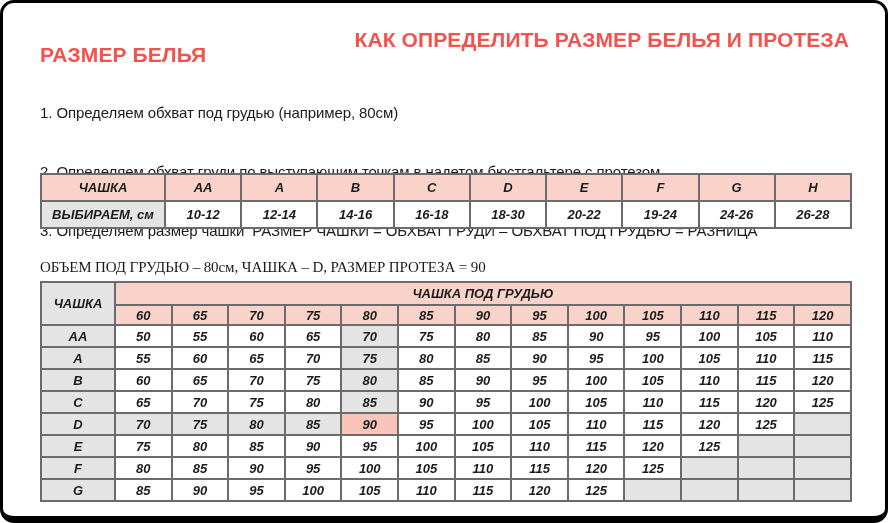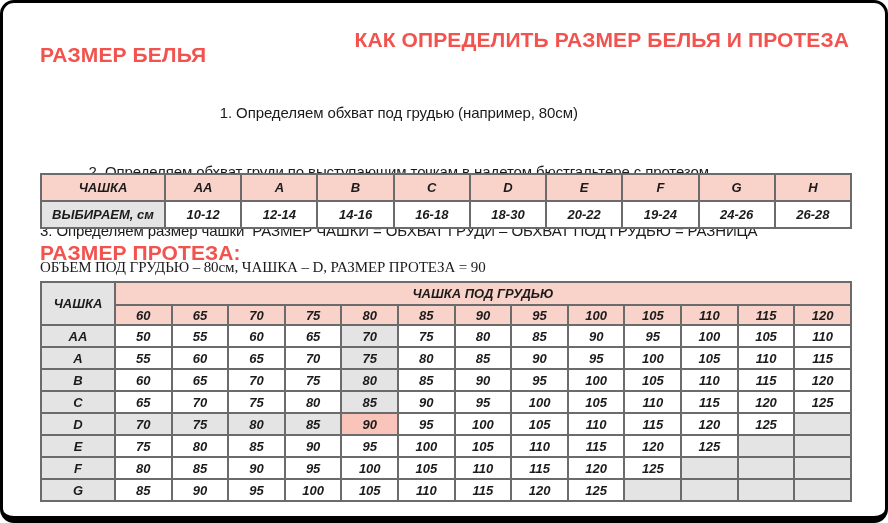--- a/index.html
+++ b/index.html
@@ -27,21 +27,21 @@
   .abs{position:absolute;}
   .red-heading{
     color:var(--accent);
     font-weight:bold;
     font-size:21px;
     letter-spacing:0.1px;
     white-space:nowrap;
   }
   .title{top:25px;right:36px;}
   .h-linen{top:40px;left:37px;}
-  .steps{top:60px;left:37px;font-size:15px;line-height:19.8px;white-space:pre-wrap;text-align:center;}
+  .steps{top:60px;left:37px;font-size:15px;line-height:19.8px;white-space:pre-wrap;}
   .step{letter-spacing:-0.1px;}
   .h-prost{top:238px;left:37px;}
   .prost-example{top:256px;left:37px;font-size:15px;letter-spacing:-0.1px;white-space:nowrap;font-family:Liberation Serif, serif;}
 
   table{
     border-collapse:collapse;
     table-layout:fixed;
     font-style:italic;
   }
   .t1{top:170px;left:37px;width:812px;}
@@ -107,21 +107,20 @@
           <td class="bg-white">16-18</td>
           <td class="bg-white">18-30</td>
           <td class="bg-white">20-22</td>
           <td class="bg-white">19-24</td>
           <td class="bg-white">24-26</td>
           <td class="bg-white">26-28</td>
         </tr>
       </tbody>
   </table>
 
-  <div class="abs red-heading h-prost">РАЗМЕР ПРОТЕЗА:</div>
 
   <div class="abs prost-example">ОБЪЕМ ПОД ГРУДЬЮ – 80см, ЧАШКА – D, РАЗМЕР ПРОТЕЗА = 90</div>
 
   <table class="abs t2">
     <colgroup>
         <col style="width:74px">
       </colgroup>
     <tbody>
         <tr class="group-row">
           <th class="bg-grey" rowspan="2">ЧАШКА</th>

